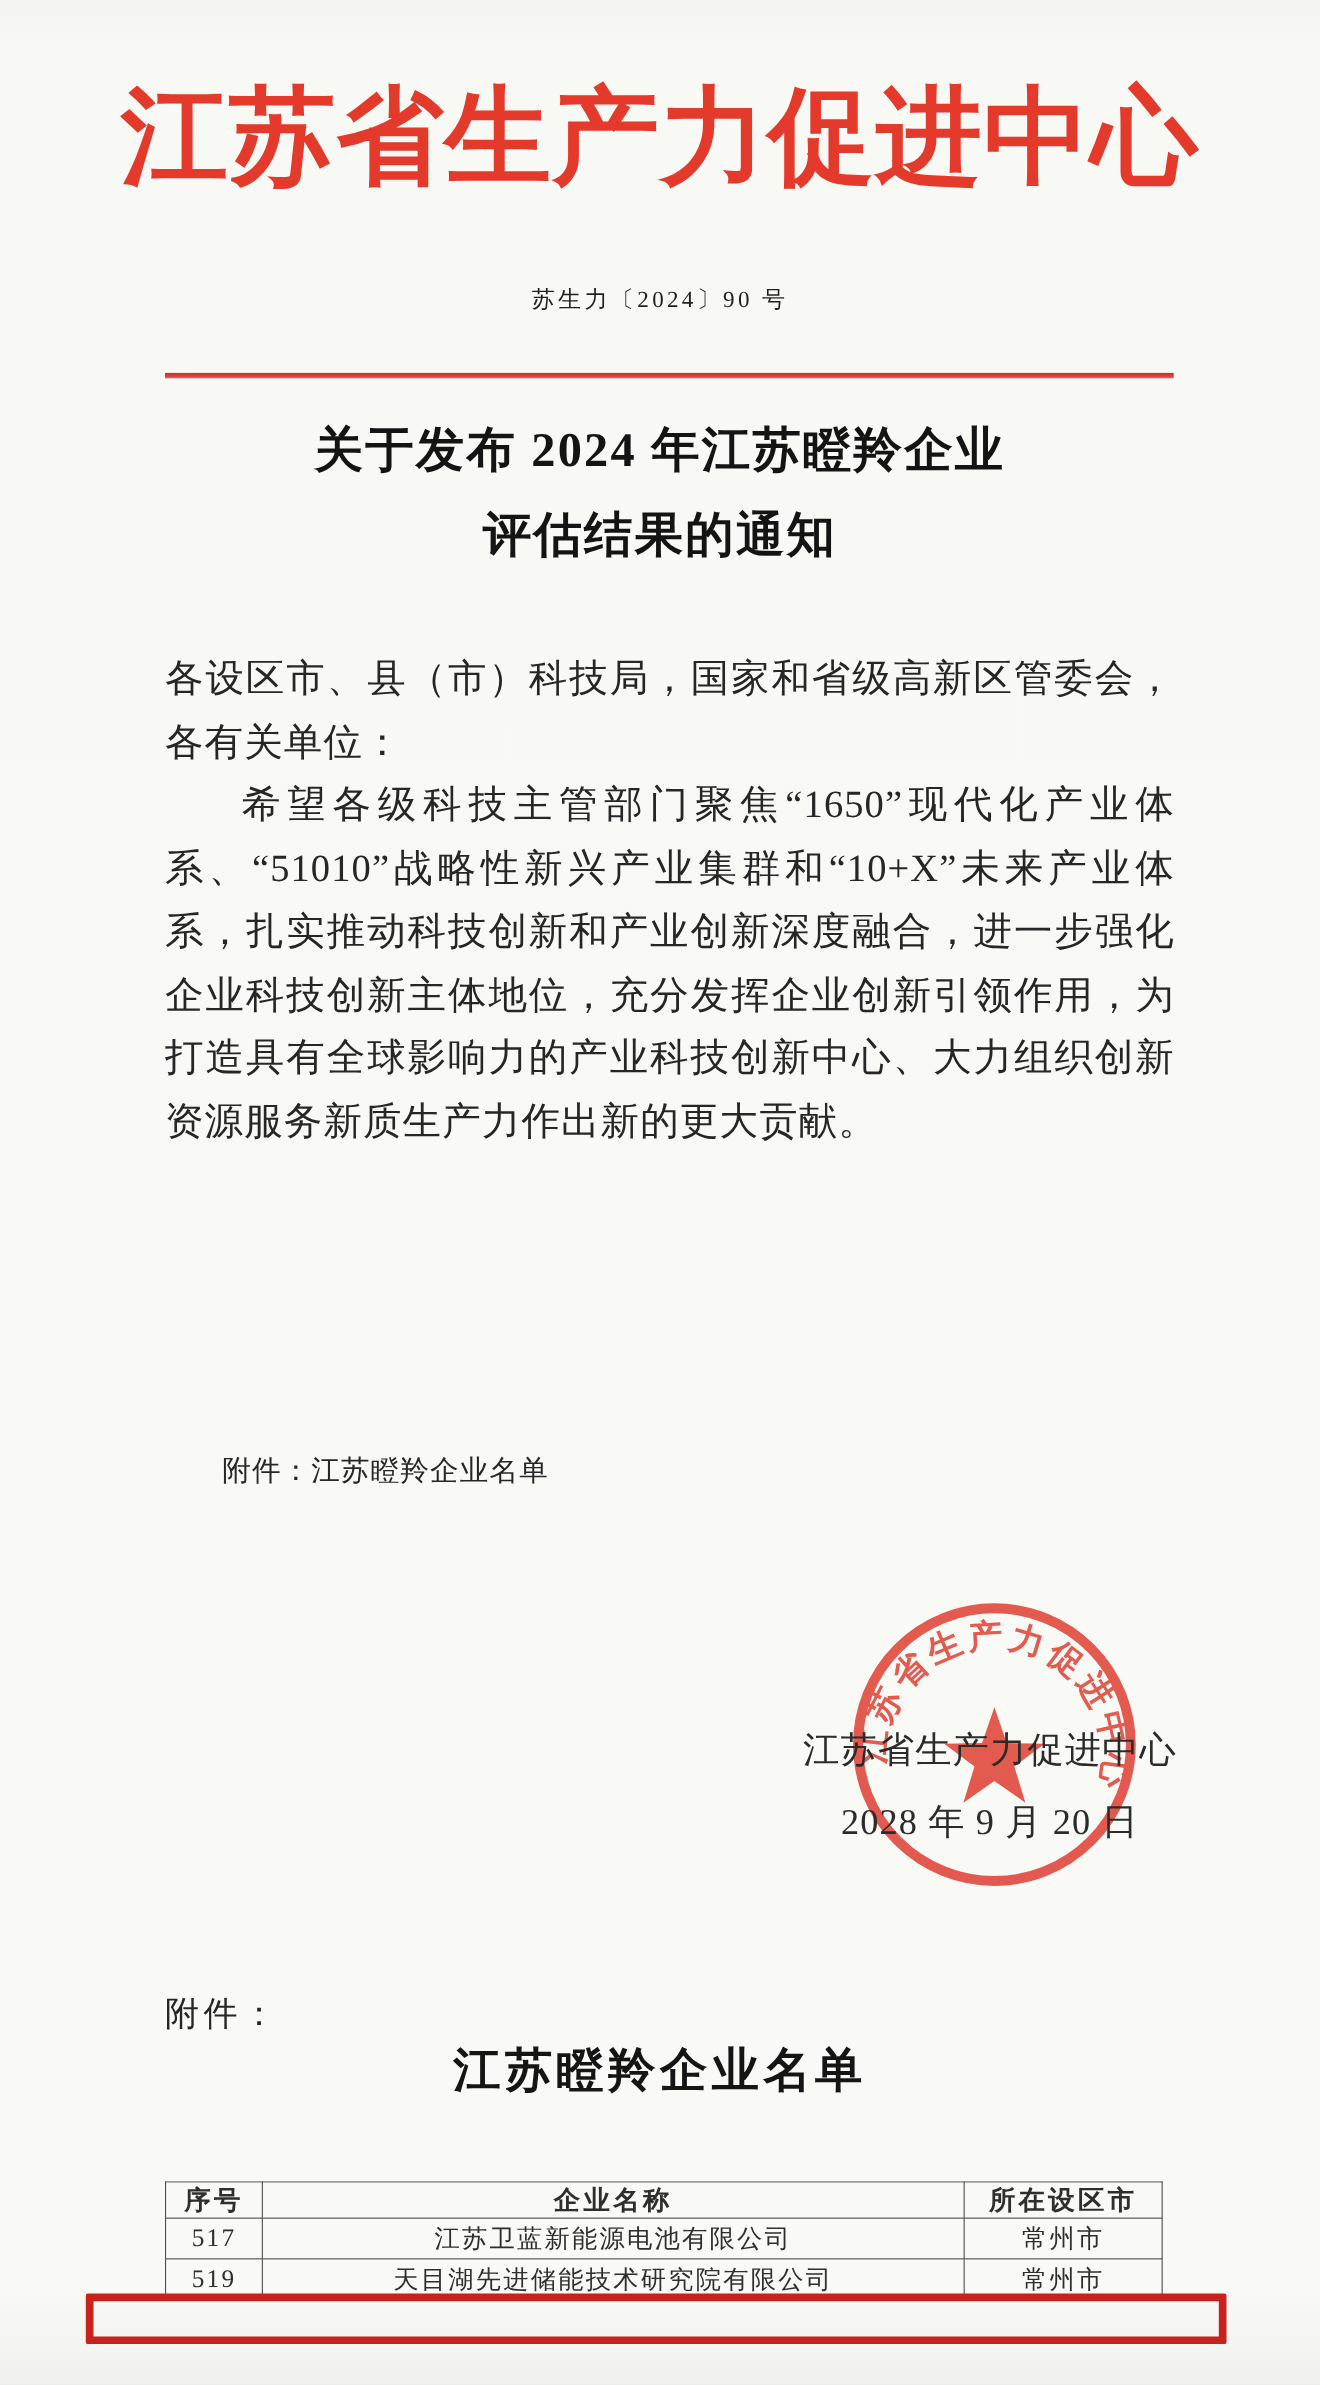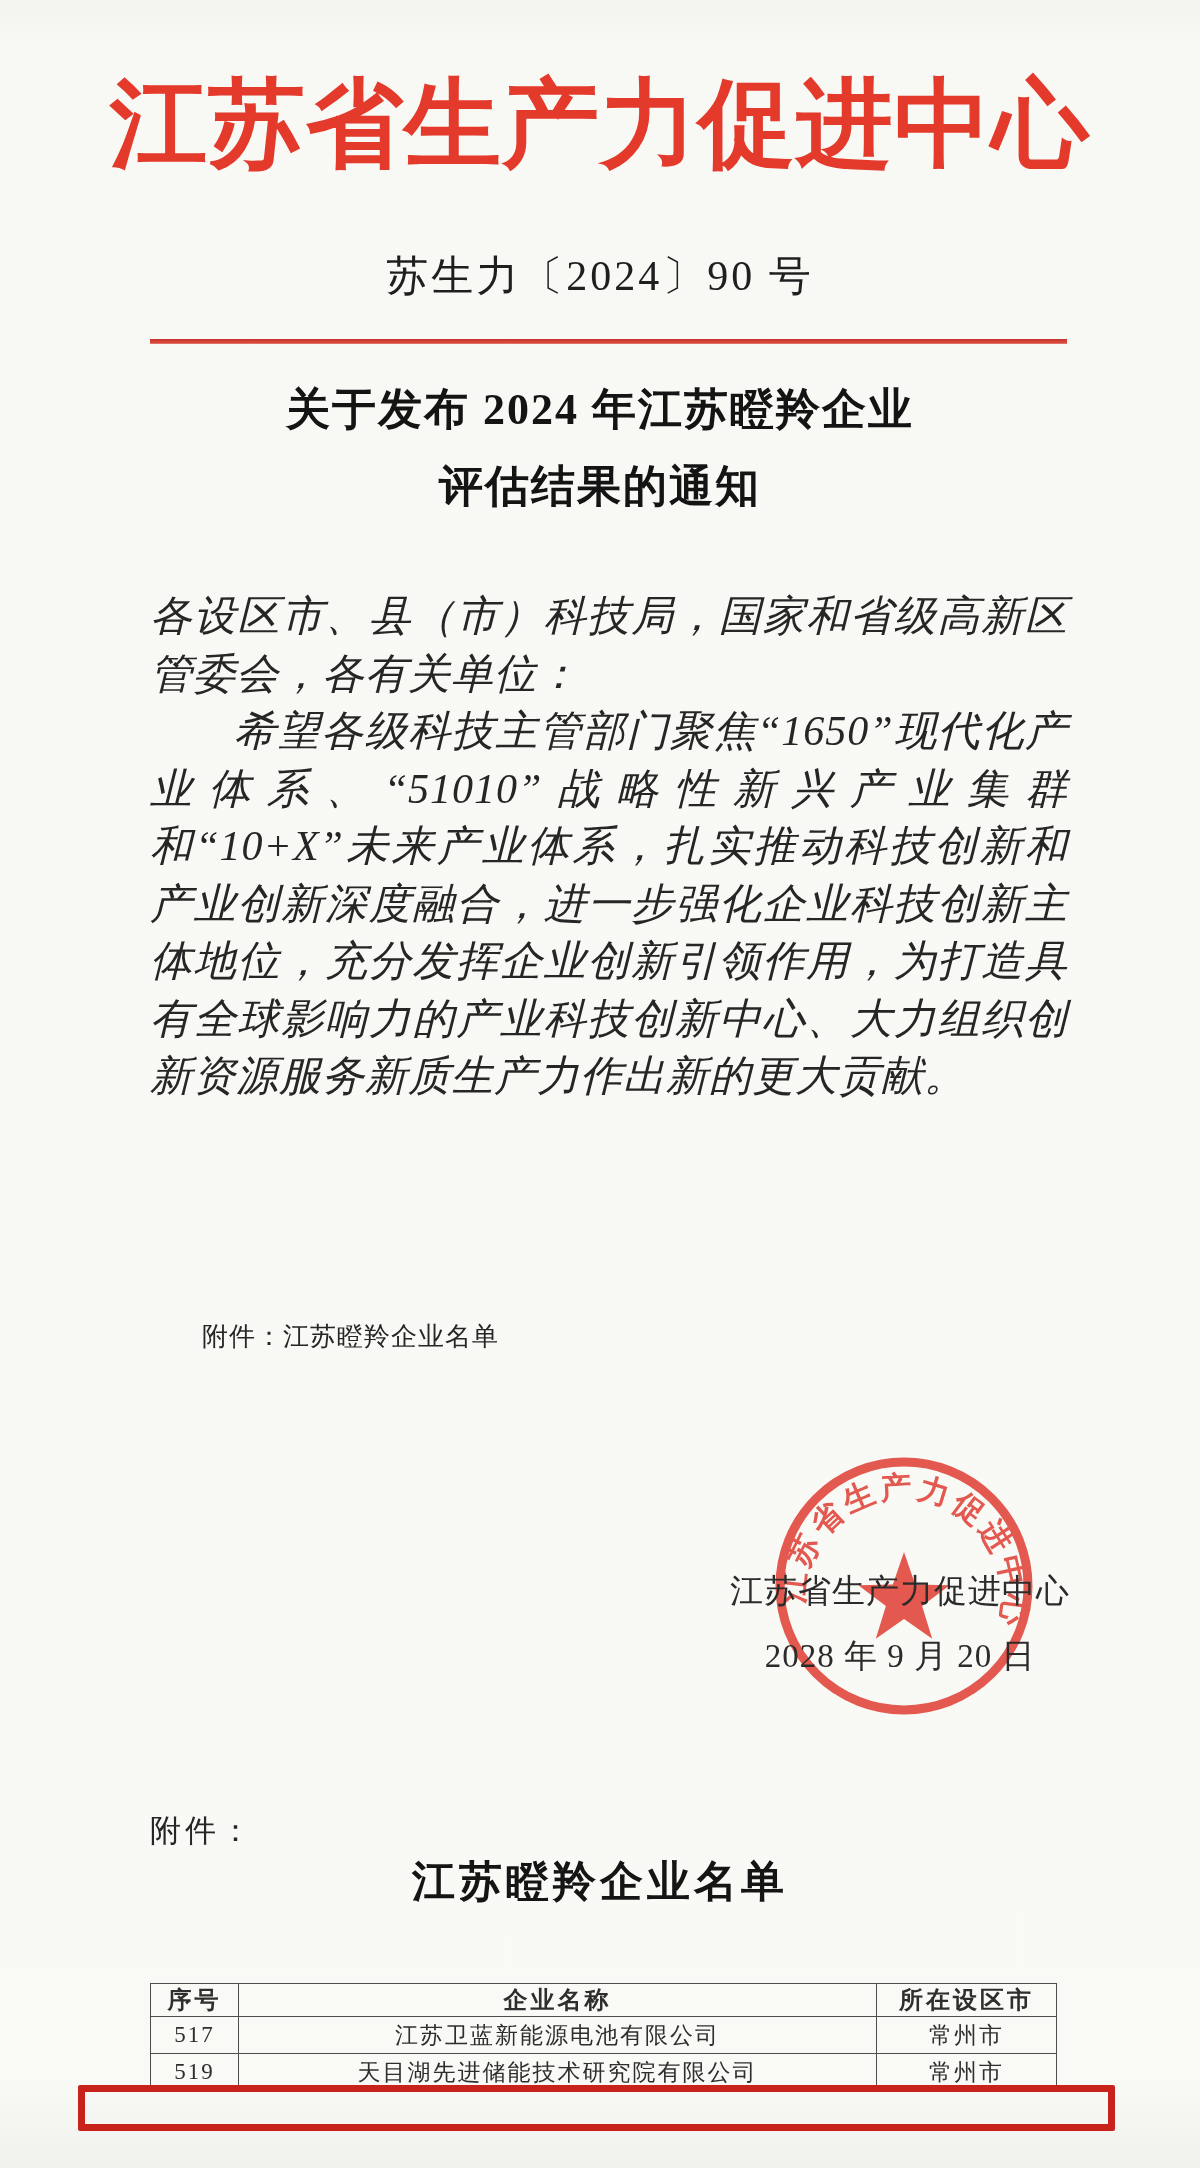--- a/index.html
+++ b/index.html
@@ -11,33 +11,32 @@
     overflow:hidden;
     font-family:"Liberation Serif","DejaVu Serif",serif;
     color:#262626;
   }
   .abs{position:absolute;}
   .center{left:0;width:1200px;text-align:center;}
   .header-title{
     top:64px;font-size:97px;font-weight:bold;color:#e43a2b;
     letter-spacing:1px;line-height:1.25;white-space:nowrap;
   }
-  .doc-number{top:248px;font-size:42px;letter-spacing:3px;color:#1f1f1f;}
+  .doc-number{top:258px;font-size:21px;letter-spacing:3px;color:#1f1f1f;}
   .red-line{
     top:339px;left:150px;width:917px;height:5px;
     background:linear-gradient(180deg,#c4332a 0%,#d8483c 70%,#e8847b 100%);
   }
   .doc-title{font-size:44px;font-weight:bold;color:#141414;letter-spacing:2px;}
   .doc-title.l1{top:380px;}
   .doc-title.l2{top:457px;}
   .body-block{
     top:588px;left:150px;width:918px;
-    font-size:42px;line-height:57.5px;letter-spacing:1px;
+    font-size:35px;line-height:57.5px;letter-spacing:1px;
     text-align:justify;
-    font-style:italic;
   }
   .body-block p{margin:0;}
   .body-block p.indent{text-indent:2em;}
   .attach-ref{top:1302px;left:150px;width:918px;font-size:26px;letter-spacing:1px;text-indent:2em;margin-top:17px;}
   .sign-block{left:728px;width:344px;text-align:center;font-size:33px;letter-spacing:1px;color:#2b2b2b;}
   .signer{top:1569px;}
   .sign-date{top:1634px;}
   .seal{left:768px;top:1450px;width:272px;height:272px;}
   .attach2-label{top:1810px;left:150px;font-size:31px;letter-spacing:4px;}
   .attach2-title{top:1853px;font-size:43px;font-weight:bold;letter-spacing:4px;color:#151515;}

